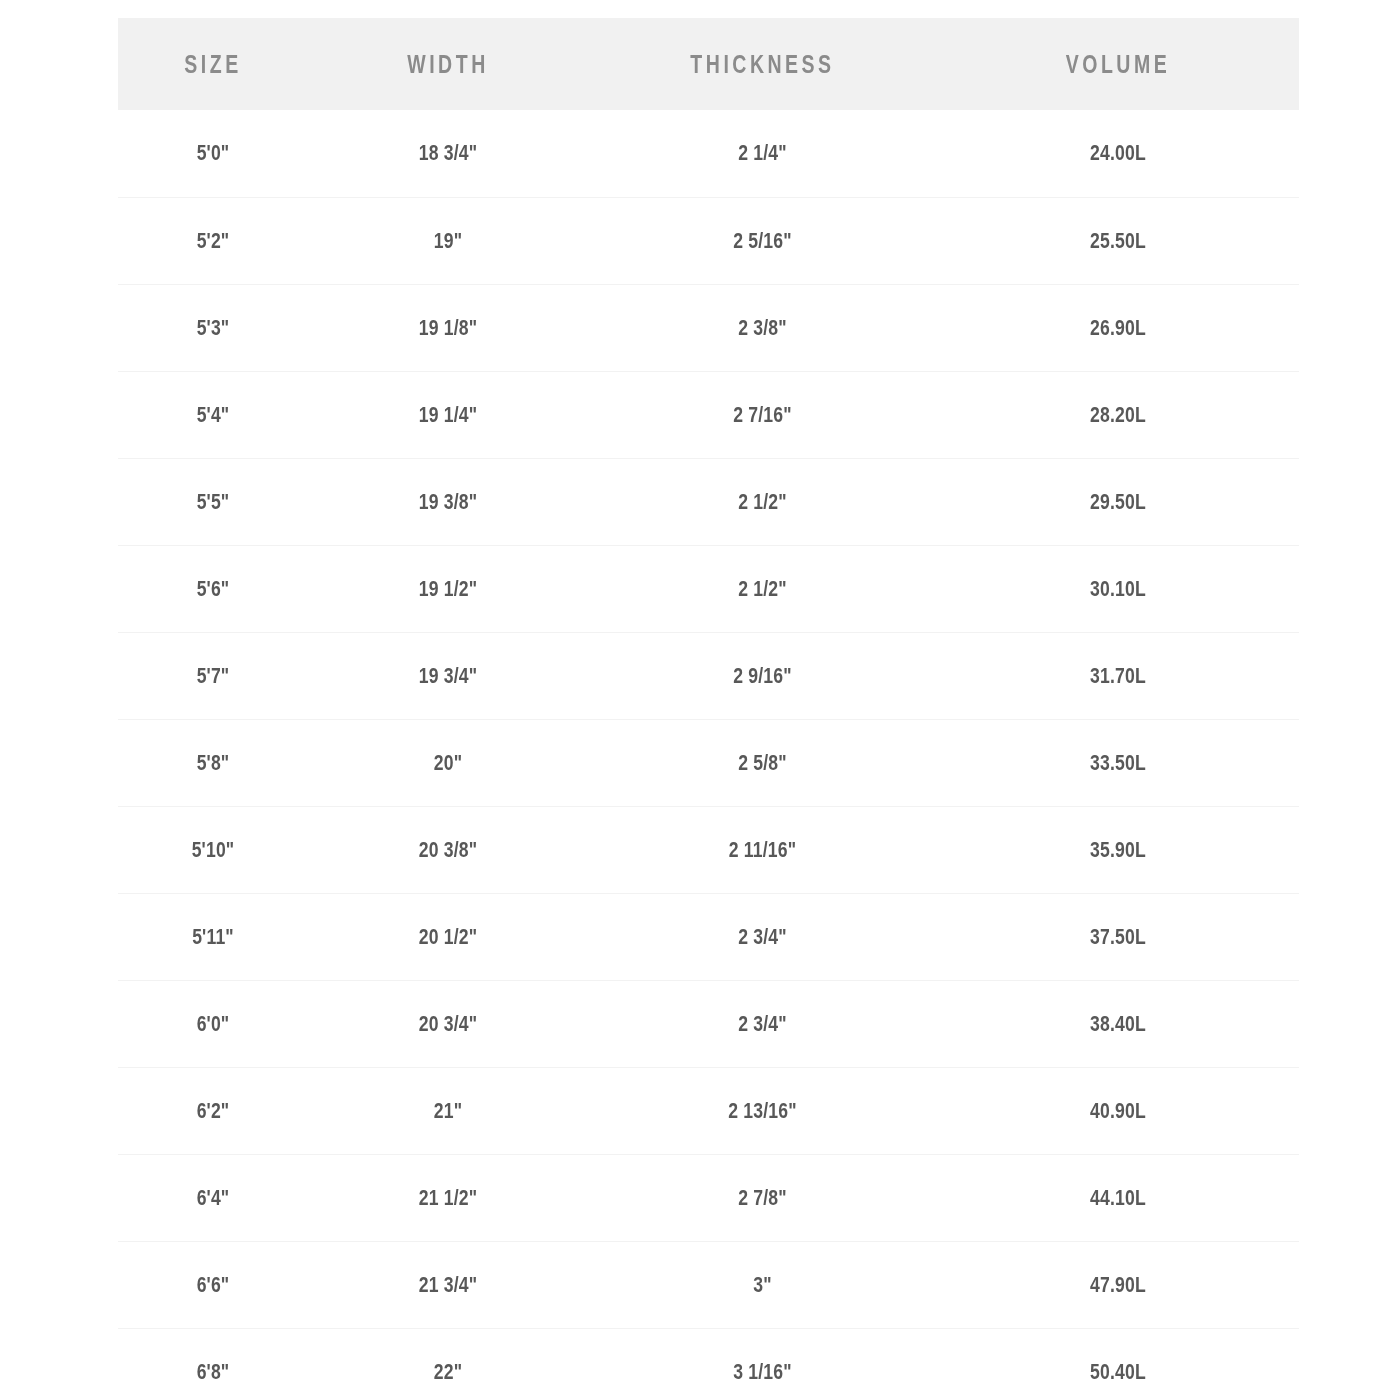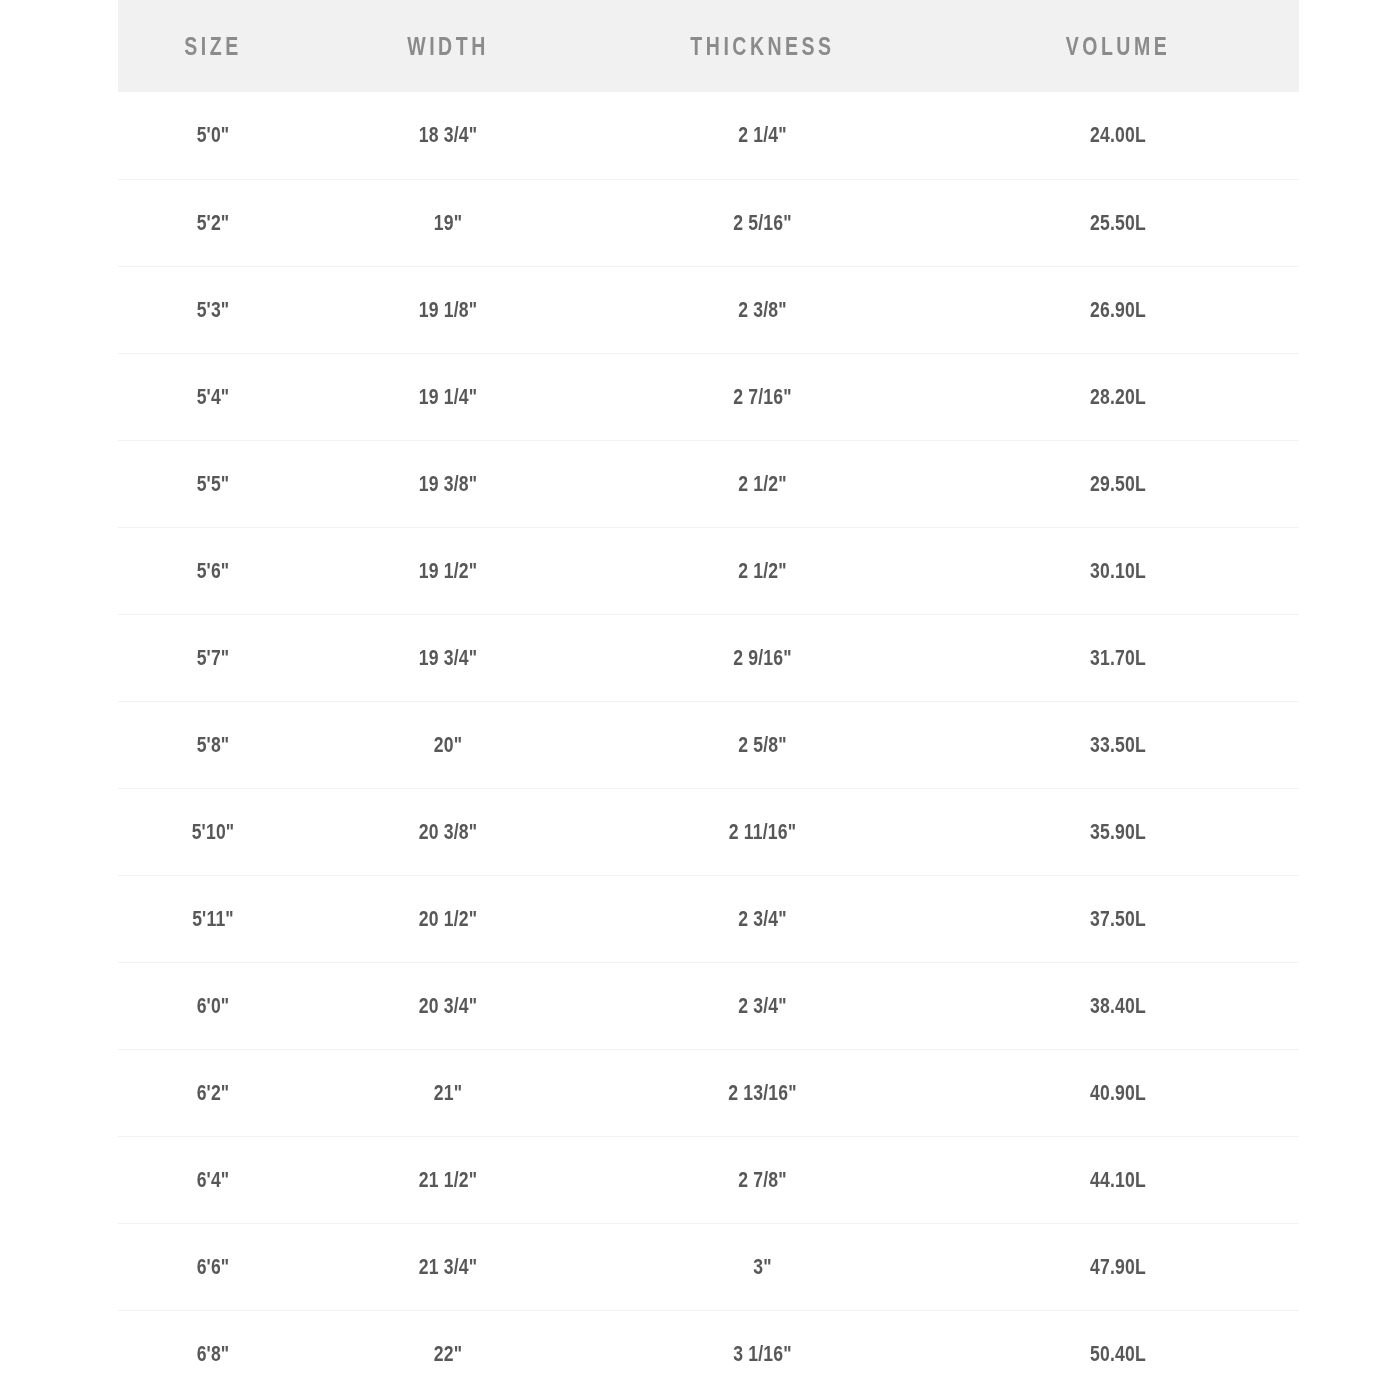--- a/index.html
+++ b/index.html
@@ -8,20 +8,21 @@
     width: 1400px;
     height: 1399px;
     background: #ffffff;
     font-family: "Liberation Sans", sans-serif;
     overflow: hidden;
   }
 
   .size-chart-wrap {
     width: 1400px;
     height: 1399px;
+    padding-top: 18px;
     overflow: hidden;
   }
 
   .size-table {
     width: 1181px;
     margin-left: 118px;
     border-collapse: collapse;
     table-layout: fixed;
   }
 

